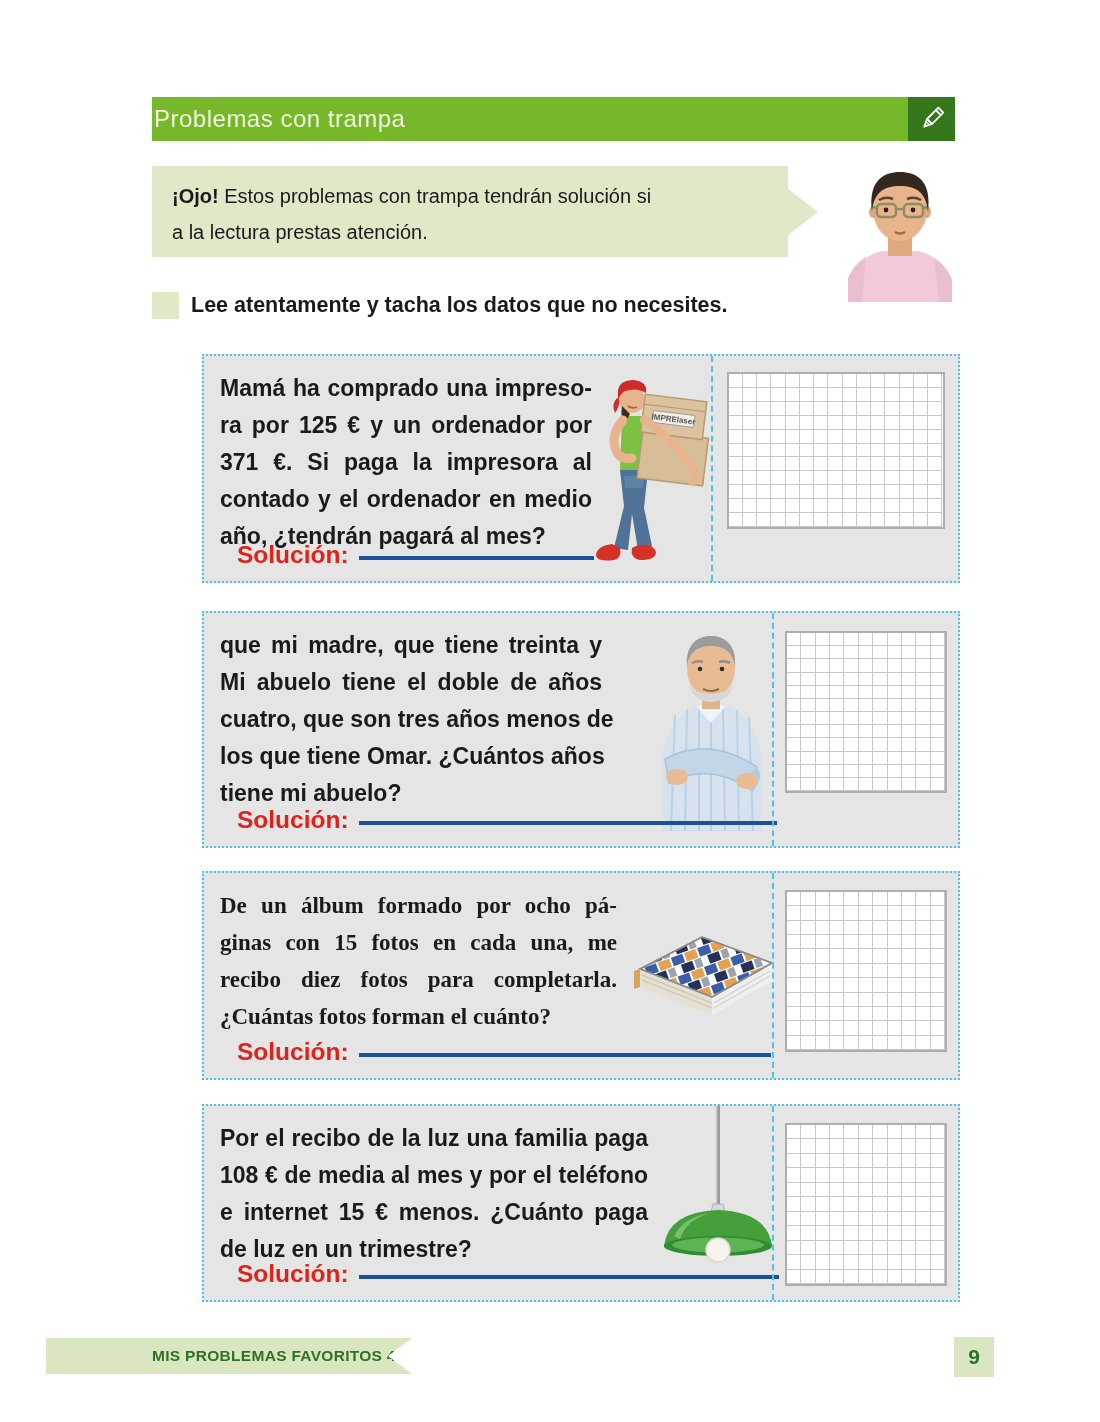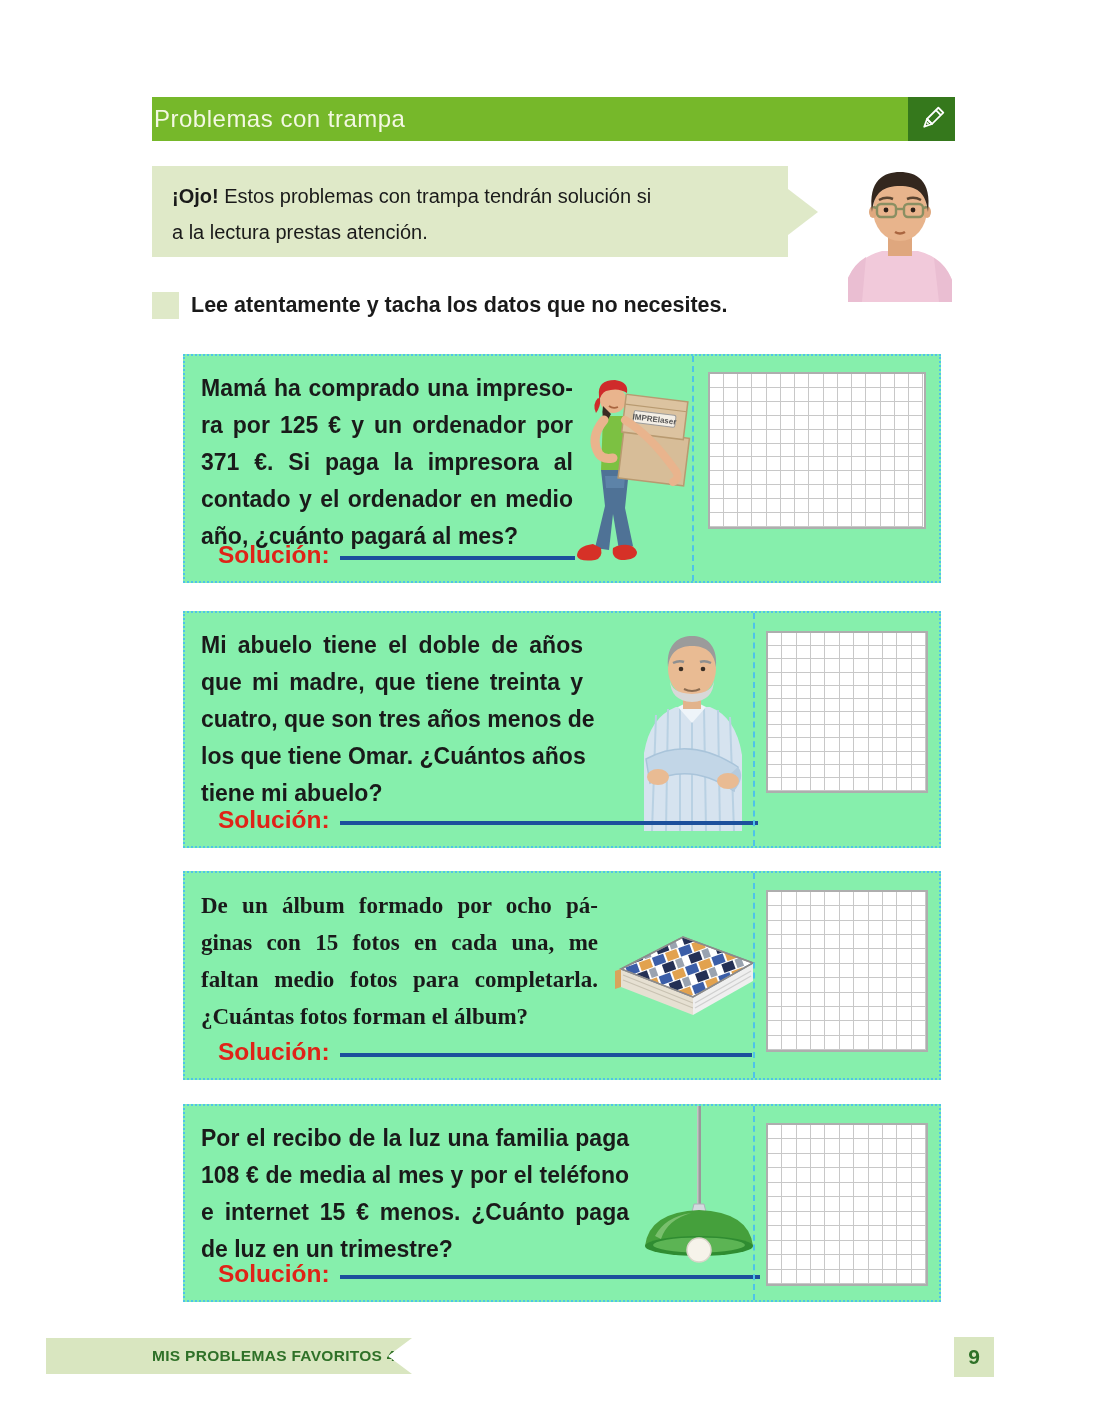--- a/index.html
+++ b/index.html
@@ -18,21 +18,21 @@
   .intro-box::after{content:"";position:absolute;left:100%;top:50%;transform:translateY(-50%);
     border-top:23px solid transparent;border-bottom:23px solid transparent;border-left:30px solid #dfe9c8;}
   .intro-text{font-size:20px;line-height:36px;}
   .intro-text b{font-weight:700;}
   .student-photo{position:absolute;left:836px;top:166px;width:128px;height:136px;}
   
   .instruction{position:absolute;left:152px;top:292px;display:flex;align-items:center;}
   .bullet{width:27px;height:27px;background:#dfe9c8;}
   .instruction-label{margin-left:12px;font-size:21.5px;font-weight:700;}
   
-  .pbox{position:absolute;left:183px;width:758px;border:2px dotted #4ec3e9;box-sizing:border-box;background:#86efac;}
+  .pbox{position:absolute;left:202px;width:758px;border:2px dotted #4ec3e9;box-sizing:border-box;background:#e5e5e5;}
   .b1{top:354px;height:229px;}
   .b2{top:611px;height:237px;}
   .b3{top:871px;height:209px;}
   .b4{top:1104px;height:198px;}
   .grid-col{position:absolute;right:0;top:0;bottom:0;border-left:2px dashed #4ec3e9;display:flex;justify-content:center;}
   .b1 .grid-col{width:245px;}
   .b2 .grid-col,.b3 .grid-col,.b4 .grid-col{width:184px;}
   .grid{display:grid;border:2px solid #aeaeae;box-sizing:content-box;background:#fff;}
   .b1 .grid{margin-top:16px;width:214px;height:153px;}
   .b2 .grid{margin-top:18px;width:158px;height:158px;}
@@ -109,21 +109,21 @@
   <div class="bullet"></div>
   <div class="instruction-label">Lee atentamente y tacha los datos que no necesites.</div>
 </div>
 
 <div class="pbox b1">
   <div class="ptext">
     <div class="pline">Mamá ha comprado una impreso-</div>
     <div class="pline">ra por 125 € y un ordenador por</div>
     <div class="pline">371 €. Si paga la impresora al</div>
     <div class="pline">contado y el ordenador en medio</div>
-    <div class="pline last">año, ¿cuánto pagará al mes?</div>
+    <div class="pline last">año, ¿tendrán pagará al mes?</div>
   </div>
   <svg class="illus" width="122" height="192" viewBox="0 0 122 192">
     <path d="M30,40 L52,40 L56,94 L28,94 Z" fill="#7cc142"></path>
     <path d="M28,94 L56,94 L52,132 L60,170 L46,174 L40,138 L36,174 L22,172 L32,130 Z" fill="#4f7296"></path>
     <path d="M32,100 L52,100 L51,112 L33,112 Z" fill="#5d83a8"></path>
     <path d="M44,170 Q60,166 64,176 Q64,184 48,184 Q38,182 40,172 Z" fill="#d63127"></path>
     <path d="M20,168 Q4,170 4,180 Q6,186 22,184 Q30,182 28,172 Z" fill="#d63127"></path>
     <circle cx="40" cy="24" r="13" fill="#e9b48d"></circle>
     <path d="M26,20 Q24,4 42,4 Q56,6 54,17 Q45,11 33,15 Q28,17 26,26 Z" fill="#cf2b2b"></path>
     <path d="M25,22 Q19,28 23,37 Q28,30 27,23 Z" fill="#cf2b2b"></path>
@@ -308,22 +308,22 @@
         <div class="cell"></div>
         <div class="cell"></div>
         <div class="cell"></div>
         <div class="cell"></div>
       </div>
   </div>
 </div>
 
 <div class="pbox b2">
   <div class="ptext">
+    <div class="pline">que mi madre, que tiene treinta y</div>
     <div class="pline">Mi abuelo tiene el doble de años</div>
-    <div class="pline">que mi madre, que tiene treinta y</div>
     <div class="pline">cuatro, que son tres años menos de</div>
     <div class="pline">los que tiene Omar. ¿Cuántos años</div>
     <div class="pline last">tiene mi abuelo?</div>
   </div>
   <svg class="illus" width="128" height="200" viewBox="0 0 128 200">
     <path d="M16,200 L16,122 Q22,86 48,76 L82,76 Q108,86 114,124 L114,200 Z" fill="#d6e3ef"></path>
     <g stroke="#b9d1e3" stroke-width="2">
       <line x1="28" y1="84" x2="24" y2="200"></line>
         <line x1="40" y1="78" x2="38" y2="200"></line>
       <line x1="52" y1="76" x2="52" y2="200"></line>
@@ -485,22 +485,22 @@
         <div class="cell"></div>
         <div class="cell"></div>
       </div>
   </div>
 </div>
 
 <div class="pbox b3">
   <div class="ptext">
     <div class="pline">De un álbum formado por ocho pá-</div>
     <div class="pline">ginas con 15 fotos en cada una, me</div>
-    <div class="pline">faltan medio fotos para completarla.</div>
-    <div class="pline last">¿Cuántas fotos forman el álbum?</div>
+    <div class="pline">recibo diez fotos para completarla.</div>
+    <div class="pline last">¿Cuántas fotos forman el cuánto?</div>
   </div>
   <svg class="illus" width="152" height="112" viewBox="0 0 152 112">
     <defs>
       <pattern id="plaid" width="28" height="20" patternUnits="userSpaceOnUse" patternTransform="rotate(-20)">
         <rect width="28" height="20" fill="#ffffff"></rect>
         <rect x="0" y="0" width="12" height="9" fill="#3b5ea8"></rect>
         <rect x="14" y="0" width="12" height="9" fill="#e2a24f"></rect>
         <rect x="7" y="10" width="12" height="9" fill="#243055"></rect>
         <rect x="21" y="10" width="7" height="9" fill="#9aa3b0"></rect>
       </pattern>

